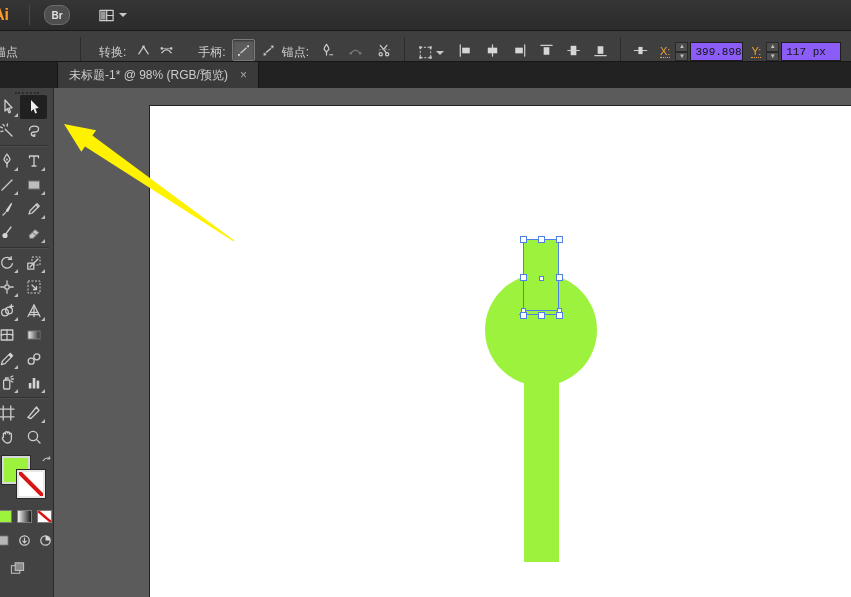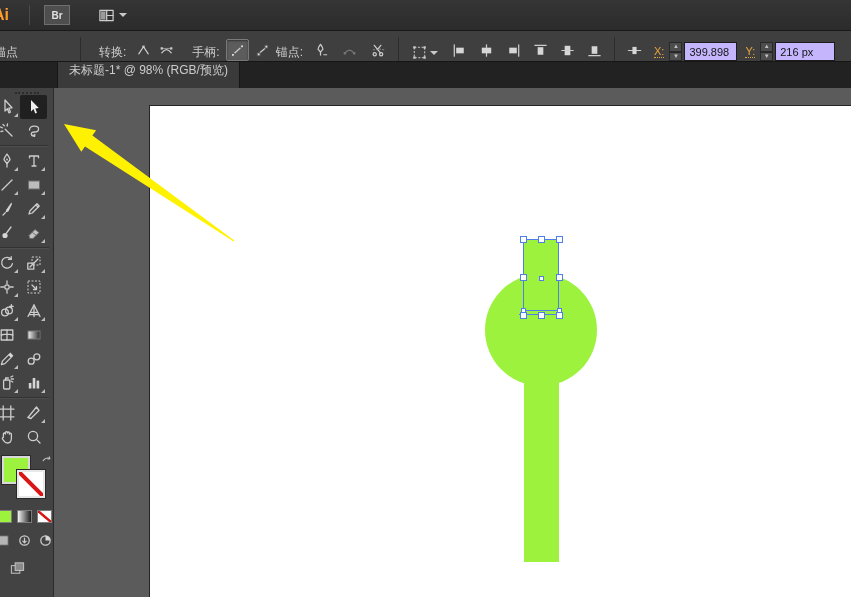--- a/index.html
+++ b/index.html
@@ -7,21 +7,21 @@
        font-family:"Liberation Sans",sans-serif;background:#2d2d2d;color:#cfcfcf;
        -webkit-font-smoothing:antialiased;}
   
   .menubar{height:31px;box-sizing:border-box;display:flex;align-items:center;
            background:linear-gradient(#353535,#2b2b2b);border-bottom:1px solid #191919;
            font-size:12px;overflow:hidden;}
   .logo{margin-left:-7px;width:26px;font-size:16px;font-weight:bold;color:var(--logo);}
   .menu-item{padding:0 13px;cursor:default;white-space:nowrap;}
   .mb-sep{width:1px;height:20px;background:#4a4a4a;margin:0 6px 0 10px;}
   .br-btn{width:24px;height:18px;margin-left:8px;background:#4e4e4e;border:1px solid #6e6e6e;
-          border-radius:0;font-size:10px;font-weight:bold;display:flex;align-items:center;
+          border-radius:9px;font-size:10px;font-weight:bold;display:flex;align-items:center;
           justify-content:center;color:#e0e0e0;}
   .ws-btn{margin-left:28px;display:flex;align-items:center;gap:4px;}
   .caret{width:0;height:0;border-left:4px solid transparent;border-right:4px solid transparent;
          border-top:4px solid #c9c9c9;}
   
   .controlbar{height:31px;box-sizing:border-box;display:flex;align-items:flex-end;
               background:#3f3f3f;border-bottom:1px solid #161616;font-size:12px;overflow:hidden;}
   .cb-label{margin:0 6px 0 10px;white-space:nowrap;}
   .panel-label{margin-left:-6px;width:72px;}
   .cb-sep{width:1px;height:24px;background:#2c2c2c;margin:0 8px;}
@@ -30,27 +30,27 @@
   .icon-btn.active{background:#5c5c5c;border:1px solid #7a7a7a;box-sizing:border-box;
                    box-shadow:inset 0 1px 2px rgba(0,0,0,.45);}
   .icon-btn.disabled{opacity:.4;}
   .tf-btn{display:flex;align-items:center;gap:2px;margin:0 4px;}
   .align-group{display:flex;gap:4px;margin-left:6px;}
   .coord{display:flex;align-items:center;margin-left:8px;}
   .coord-label{color:var(--accent);border-bottom:1px dotted var(--accent);font-size:11px;}
   .stepper{width:13px;height:19px;display:flex;flex-direction:column;margin:0 2px 0 5px;}
   .stepper span{flex:1;background:#4d4d4d;border:1px solid #292929;color:#c2c2c2;font-size:6px;
                 line-height:7px;text-align:center;box-sizing:border-box;}
-  .val-field{height:19px;box-sizing:border-box;background:#c4b5fd;border:1px solid #1d1d1d;
-             color:#151515;font-size:11px;display:flex;align-items:center;padding:0 4px;}
+  .val-field{height:19px;box-sizing:border-box;background:#8b5cf6;border:1px solid #1d1d1d;
+             color:#151515;font-size:11px;display:flex;align-items:center;padding:0 4px;font-family:Liberation Mono, monospace;}
   .x-field{width:53px;} .y-field{width:60px;}
   
   .tabbar{height:26px;background:#222222;display:flex;align-items:stretch;}
   .tab{margin-left:57px;background:#3a3a3a;border-left:1px solid #161616;border-right:1px solid #161616;
-       display:flex;align-items:center;gap:12px;padding:0 11px;font-size:12px;color:#cccccc;flex-direction:column;}
+       display:flex;align-items:center;gap:12px;padding:0 11px;font-size:12px;color:#cccccc;}
   .tab-close{color:#a8a8a8;font-size:12px;line-height:1;}
   
   .main{position:absolute;top:88px;left:0;right:0;bottom:0;display:flex;}
   .toolbar{width:53px;flex:none;background:#434343;border-right:1px solid #2a2a2a;
            position:relative;overflow:hidden;}
   .grip{width:24px;margin:4px auto 1px auto;border-top:2px dotted #2b2b2b;}
   .tools{display:flex;flex-direction:column;margin-left:-7px;}
   .tool-row{display:flex;}
   .tool{width:27px;height:24px;display:flex;align-items:center;justify-content:center;position:relative;}
   .tool.active{background:#202020;border-radius:2px;}
@@ -129,21 +129,21 @@
           <span>
             <svg class="ic" width="17" height="17" viewBox="0 0 18 18">
               <path d="M4 11.5 Q9 4.5 14 11.5" stroke="#cdcdcd" stroke-width="1.3" fill="none" stroke-linecap="round" stroke-linejoin="round"></path>
               <path d="M4 6.8 h10" stroke="#9a9a9a" fill="none"></path>
               <rect x="2.8" y="5.6" width="2.4" height="2.4" fill="#cdcdcd"></rect>
               <rect x="12.8" y="5.6" width="2.4" height="2.4" fill="#cdcdcd"></rect>
             </svg>
           </span>
         </div>
       </div>
-    <span class="cb-label" style="margin-left:14px">手柄:</span>
+    <span class="cb-label" style="margin-left:20px">手柄:</span>
     <div style="display:flex;gap:2px">
         <div class="icon-btn active">
           <span>
             <svg class="ic" width="17" height="17" viewBox="0 0 18 18">
               <path d="M4 13.5 L14 4.5" stroke="#cdcdcd" stroke-width="1.3" fill="none" stroke-linecap="round" stroke-linejoin="round"></path>
               <rect x="2.6" y="12.1" width="3" height="3" fill="#e2e2e2" stroke="#555"></rect>
               <rect x="12.4" y="3.1" width="3" height="3" fill="#e2e2e2" stroke="#555"></rect>
             </svg>
           </span>
         </div>
@@ -266,21 +266,21 @@
           <span>▼</span>
         </span>
       <span class="val-field x-field">399.898</span>
     </div>
     <div class="coord">
       <span class="coord-label">Y:</span>
       <span class="stepper">
           <span>▲</span>
           <span>▼</span>
         </span>
-      <span class="val-field y-field">216 px</span>
+      <span class="val-field y-field">117 px</span>
     </div>
   </div>
 
   <div class="tabbar">
     <div class="tab">
       <span>未标题-1* @ 98% (RGB/预览)</span>
       <span class="tab-close">×</span>
     </div>
   </div>
 

